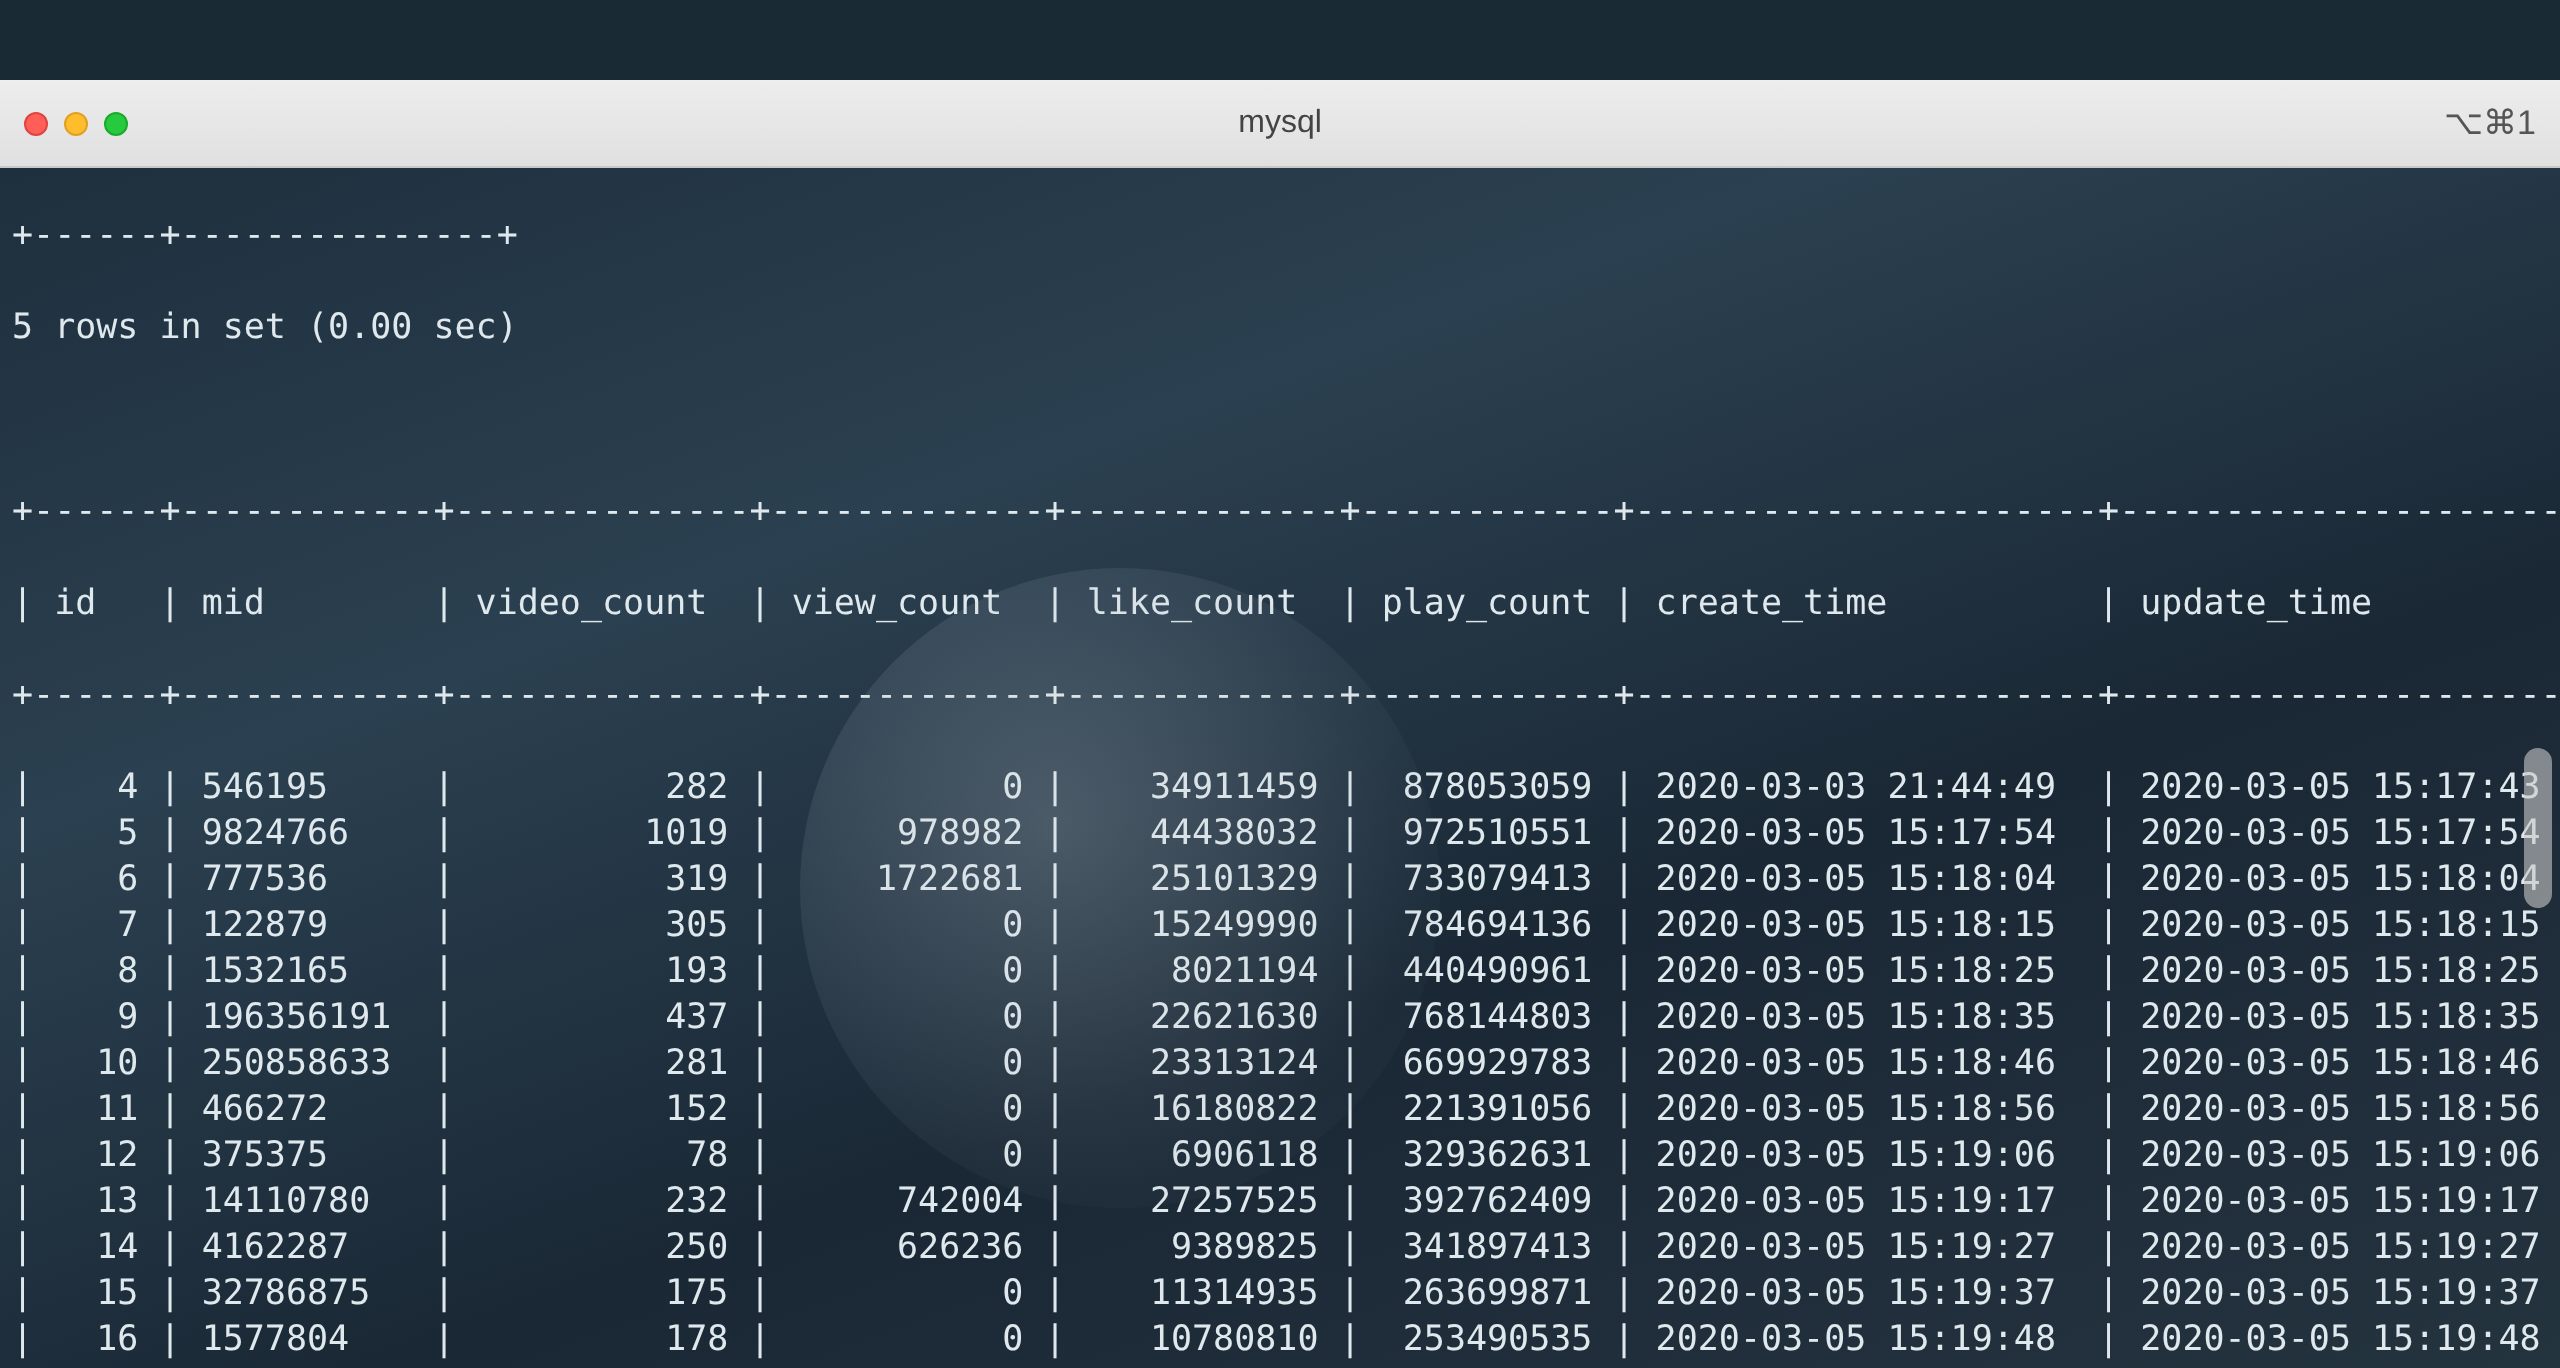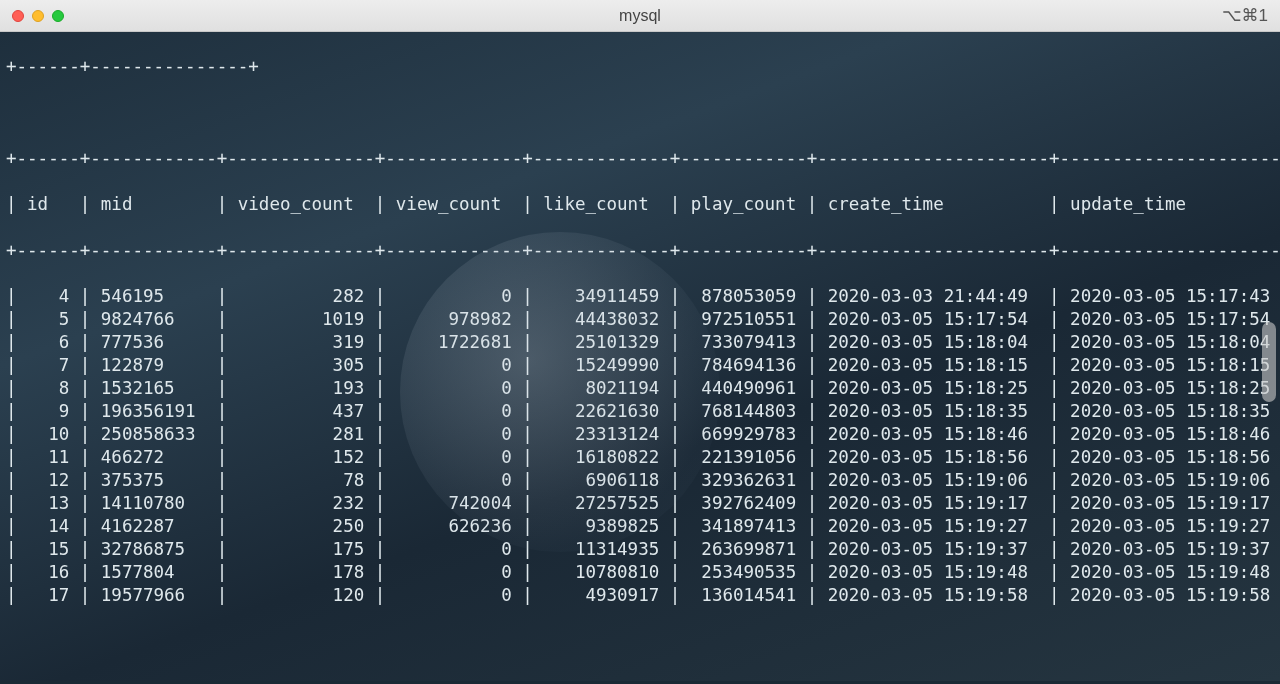--- a/index.html
+++ b/index.html
@@ -5,27 +5,28 @@
     * { margin: 0; padding: 0; box-sizing: border-box; }
     body {
       width: 1280px;
       height: 684px;
       overflow: hidden;
       font-family: "Menlo", "Monaco", monospace;
       background: #1a2a35;
       position: relative;
     }
     .titlebar {
-      height: 32px;
+      height: 44px;
       background: linear-gradient(#ededed, #e0e0e0);
       border-bottom: 1px solid #c8c8c8;
       display: flex;
       align-items: center;
       padding: 0 12px;
       position: relative;
+      margin-top: 40px;
     }
     .traffic-lights {
       display: flex;
       gap: 8px;
     }
     .traffic-light {
       width: 12px;
       height: 12px;
       border-radius: 50%;
     }
@@ -85,19 +86,20 @@
     <div class="traffic-light close-btn"></div>
     <div class="traffic-light min-btn"></div>
     <div class="traffic-light max-btn"></div>
   </div>
   <div class="window-title">mysql</div>
   <div class="shortcut-indicator">⌥⌘1</div>
 </div>
 
 <div class="terminal">
 <div>+------+---------------+</div>
+<div>5 rows in set (0.00 sec)</div>
 <div> </div>
 <div id="border-line">+------+------------+--------------+-------------+-------------+------------+----------------------+----------------------+</div>
 <div id="header-line">| id   | mid        | video_count  | view_count  | like_count  | play_count | create_time          | update_time          |</div>
 <div id="border-line2">+------+------------+--------------+-------------+-------------+------------+----------------------+----------------------+</div>
 <div id="rows-container"><div>|    4 | 546195     |          282 |           0 |    34911459 |  878053059 | 2020-03-03 21:44:49  | 2020-03-05 15:17:43  |</div><div>|    5 | 9824766    |         1019 |      978982 |    44438032 |  972510551 | 2020-03-05 15:17:54  | 2020-03-05 15:17:54  |</div><div>|    6 | 777536     |          319 |     1722681 |    25101329 |  733079413 | 2020-03-05 15:18:04  | 2020-03-05 15:18:04  |</div><div>|    7 | 122879     |          305 |           0 |    15249990 |  784694136 | 2020-03-05 15:18:15  | 2020-03-05 15:18:15  |</div><div>|    8 | 1532165    |          193 |           0 |     8021194 |  440490961 | 2020-03-05 15:18:25  | 2020-03-05 15:18:25  |</div><div>|    9 | 196356191  |          437 |           0 |    22621630 |  768144803 | 2020-03-05 15:18:35  | 2020-03-05 15:18:35  |</div><div>|   10 | 250858633  |          281 |           0 |    23313124 |  669929783 | 2020-03-05 15:18:46  | 2020-03-05 15:18:46  |</div><div>|   11 | 466272     |          152 |           0 |    16180822 |  221391056 | 2020-03-05 15:18:56  | 2020-03-05 15:18:56  |</div><div>|   12 | 375375     |           78 |           0 |     6906118 |  329362631 | 2020-03-05 15:19:06  | 2020-03-05 15:19:06  |</div><div>|   13 | 14110780   |          232 |      742004 |    27257525 |  392762409 | 2020-03-05 15:19:17  | 2020-03-05 15:19:17  |</div><div>|   14 | 4162287    |          250 |      626236 |     9389825 |  341897413 | 2020-03-05 15:19:27  | 2020-03-05 15:19:27  |</div><div>|   15 | 32786875   |          175 |           0 |    11314935 |  263699871 | 2020-03-05 15:19:37  | 2020-03-05 15:19:37  |</div><div>|   16 | 1577804    |          178 |           0 |    10780810 |  253490535 | 2020-03-05 15:19:48  | 2020-03-05 15:19:48  |</div><div>|   17 | 19577966   |          120 |           0 |     4930917 |  136014541 | 2020-03-05 15:19:58  | 2020-03-05 15:19:58  |</div></div>
 <div class="scroll-indicator"></div>
 </div>
 
 </body></html>

